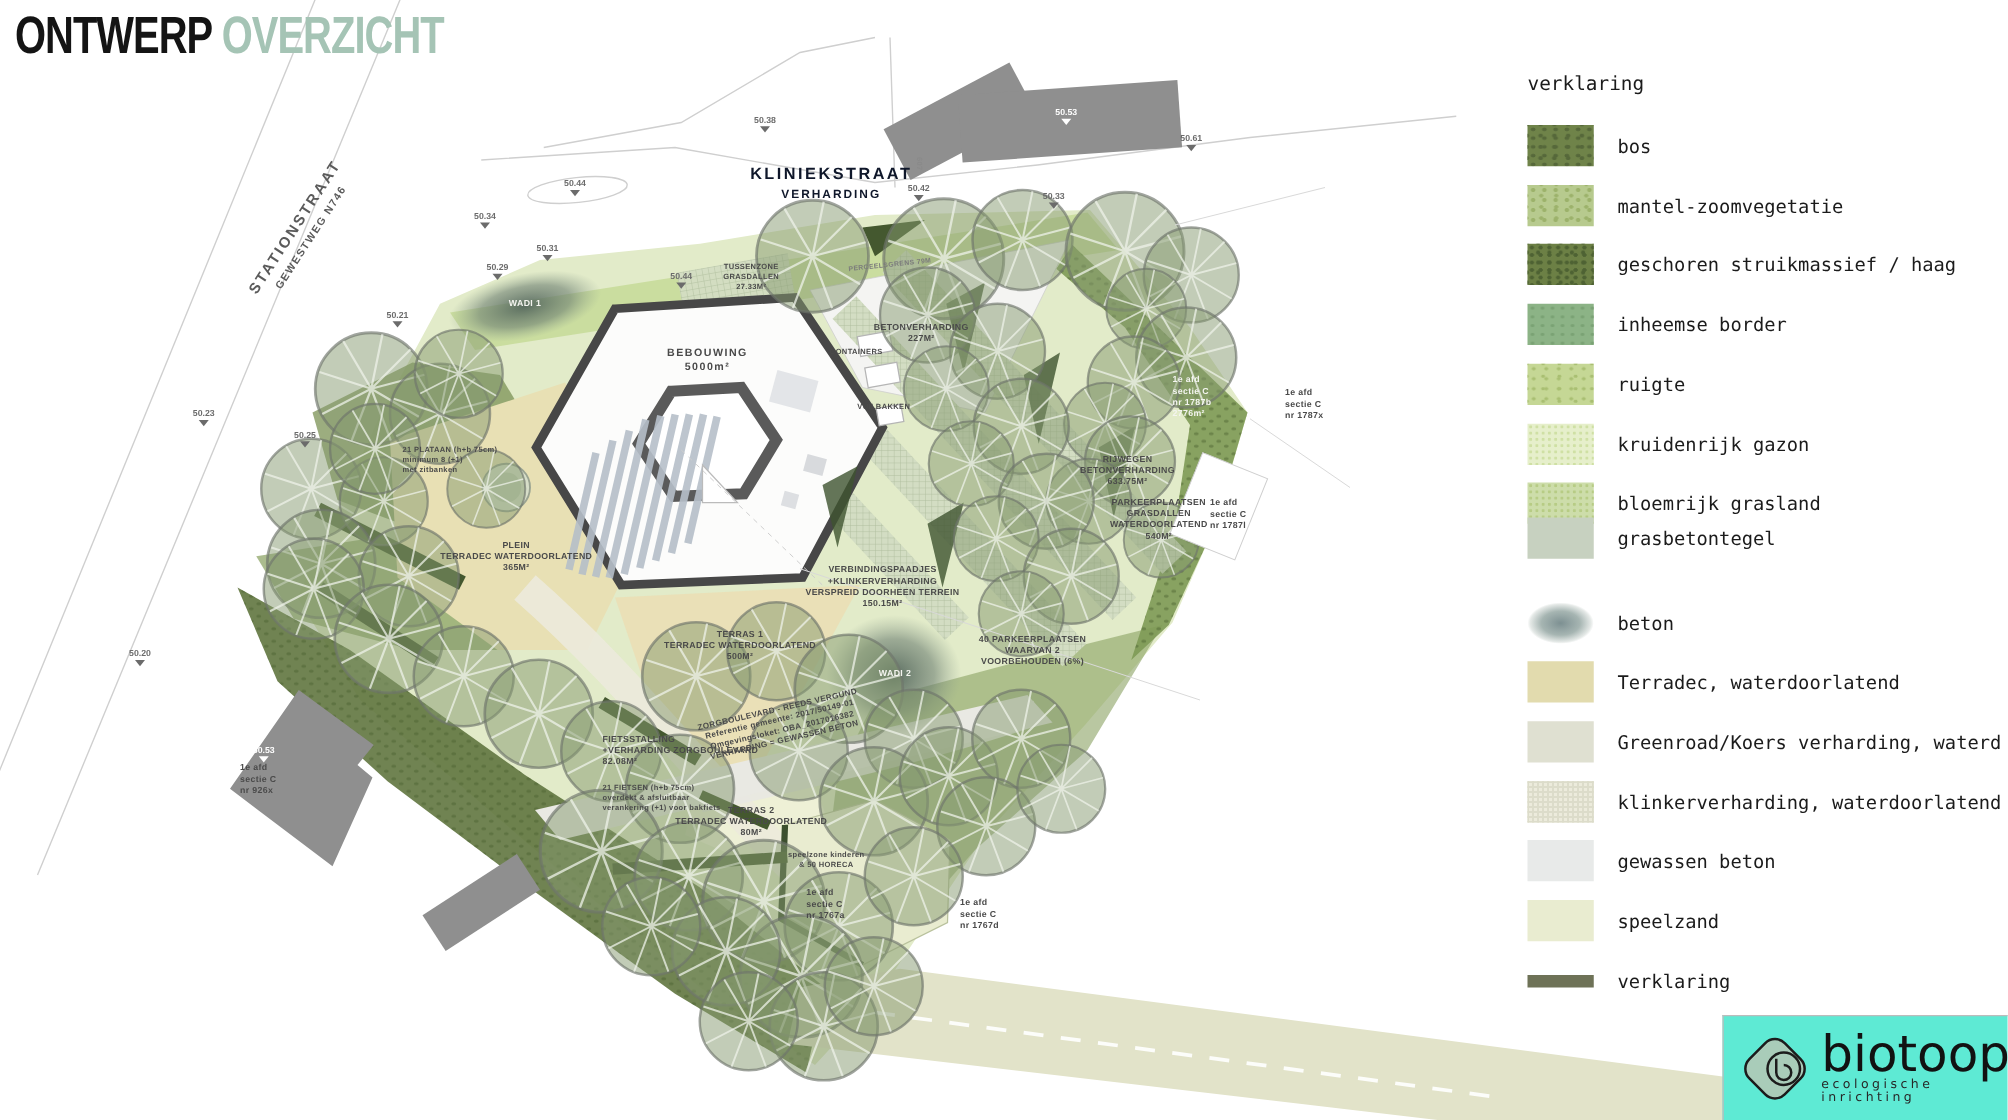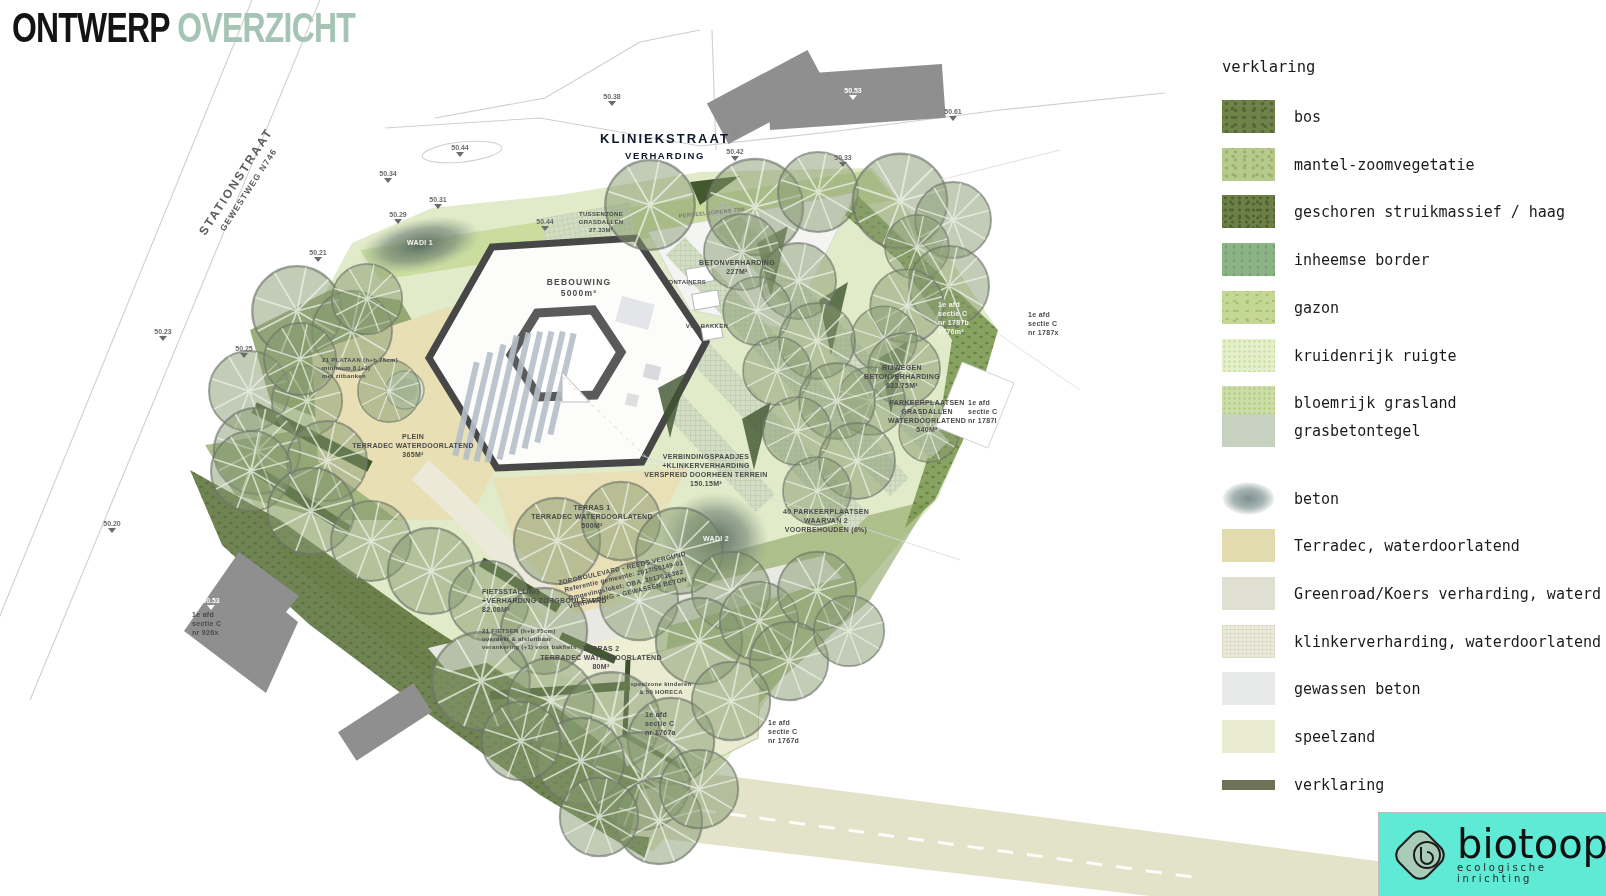--- a/index.html
+++ b/index.html
@@ -277,21 +277,21 @@
 
 <div class="street-k">
   <div class="nm">KLINIEKSTRAAT</div>
   <div class="tp">VERHARDING</div>
 </div>
 <div class="street-s">
   <div class="nm">STATIONSTRAAT</div>
   <div class="tp">GEWESTWEG N746</div>
 </div>
 
-<div class="lb b" style="left:579px;top:288px">BEBOUWING
+<div class="lb b" style="left:566px;top:288px">BEBOUWING
 5000m²</div>
 <div class="lb s" style="left:685px;top:283px">CONTAINERS</div>
 <div class="lb s" style="left:707px;top:327px">VUILBAKKEN</div>
 <div class="lb" style="left:737px;top:267px">BETONVERHARDING
 227M²</div>
 <div class="lb s" style="left:601px;top:223px">TUSSENZONE
 GRASDALLEN
 27.33M²</div>
 <div class="lb" style="left:902px;top:377px">RIJWEGEN
 BETONVERHARDING
@@ -384,25 +384,25 @@
   <div class="lrow" style="top:137px">
       <span class="sw s2"></span>
       <span class="lab">geschoren struikmassief / haag</span>
     </div>
   <div class="lrow" style="top:185px">
       <span class="sw s3"></span>
       <span class="lab">inheemse border</span>
     </div>
   <div class="lrow" style="top:233px">
       <span class="sw s4"></span>
-      <span class="lab">gazon</span>
+      <span class="lab">ruigte</span>
     </div>
   <div class="lrow" style="top:281px">
       <span class="sw s5"></span>
-      <span class="lab">kruidenrijk ruigte</span>
+      <span class="lab">kruidenrijk gazon</span>
     </div>
   <div class="lrow" style="top:328px">
       <span class="sw s6"></span>
       <span class="lab">bloemrijk grasland</span>
     </div>
   <div class="lrow" style="top:356px">
       <span class="sw s7"></span>
       <span class="lab">grasbetontegel</span>
     </div>
   <div class="lrow" style="top:424px">

